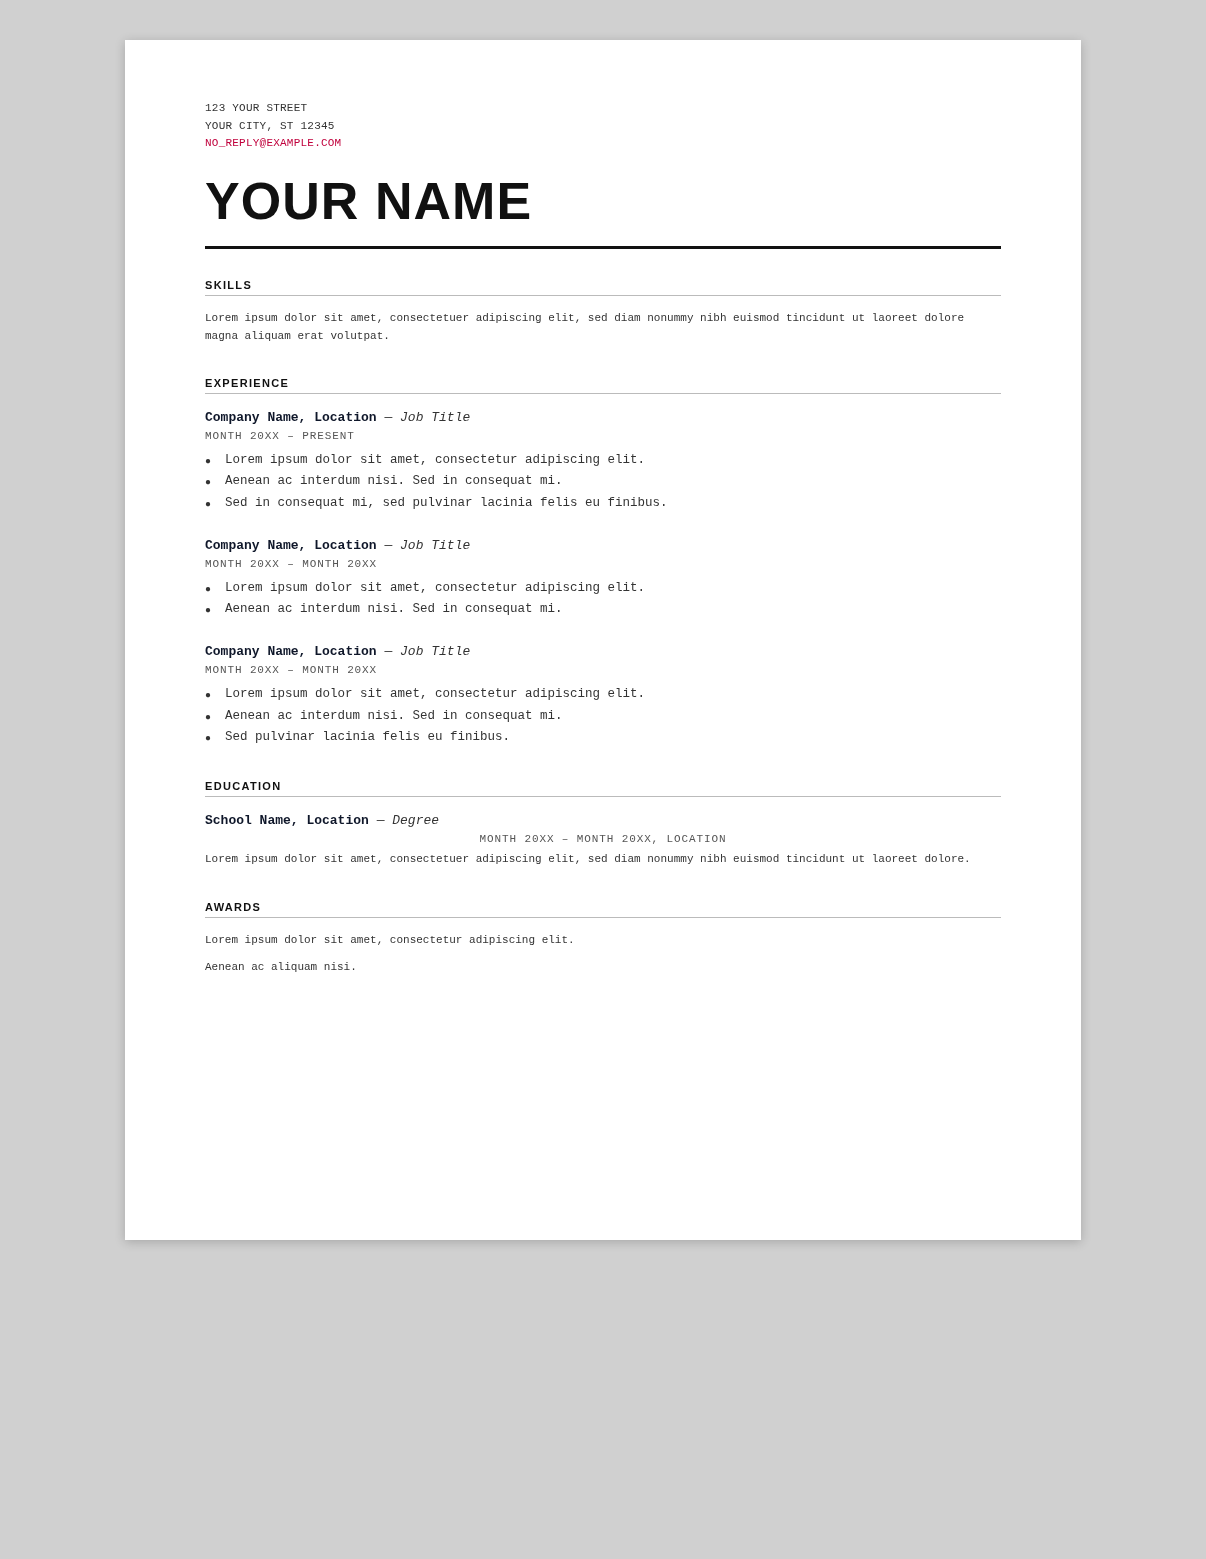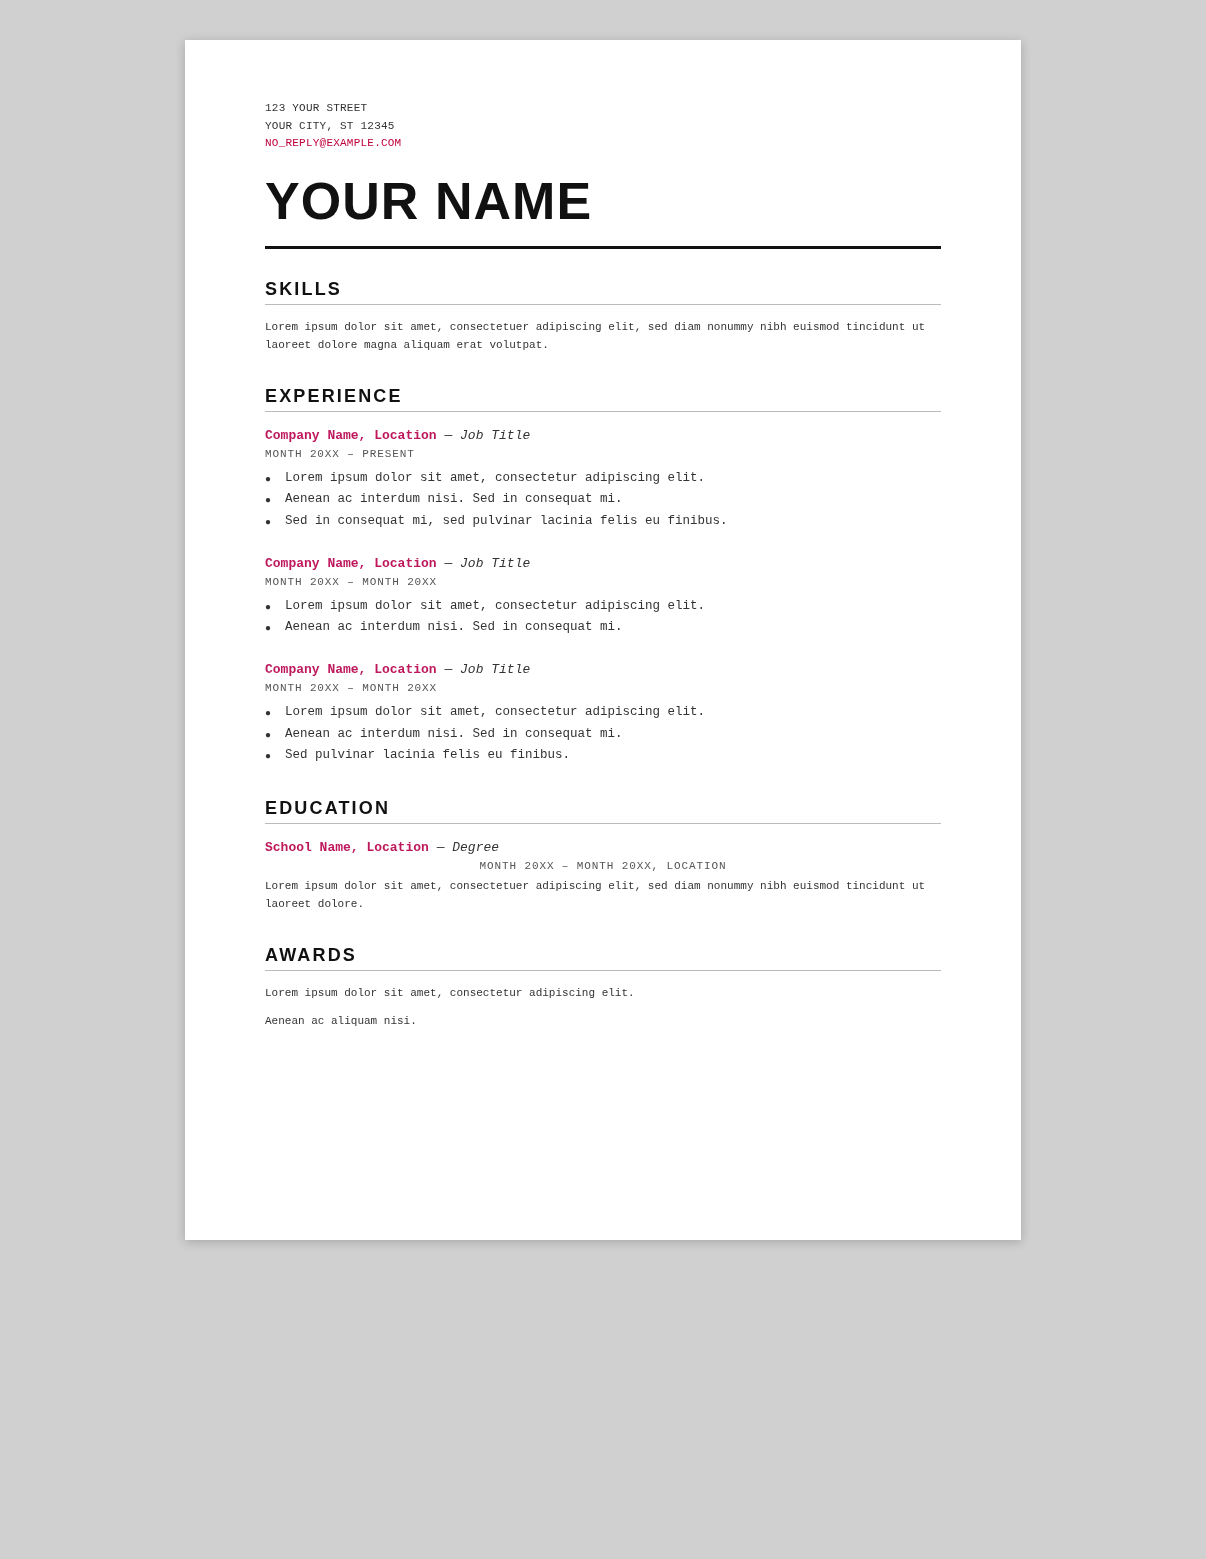--- a/index.html
+++ b/index.html
@@ -12,21 +12,21 @@
       background: #d0d0d0;
       display: flex;
       justify-content: center;
       align-items: flex-start;
       padding: 40px 20px;
       font-family: 'Courier New', Courier, monospace;
     }
 
     .page {
       background: #ffffff;
-      width: 836px;
+      width: 956px;
       min-height: 1200px;
       padding: 60px 80px 80px 80px;
       box-shadow: 0 2px 10px rgba(0,0,0,0.2);
     }
 
     .header-contact {
       margin-bottom: 20px;
     }
 
     .contact-line {
@@ -63,21 +63,21 @@
       border: none;
       border-top: 3px solid #111;
       margin: 16px 0 30px 0;
     }
 
     .section {
       margin-bottom: 32px;
     }
 
     .section-title {
-      font-size: 18px;
+      font-size: 11px;
       font-weight: bold;
       letter-spacing: 0.12em;
       text-transform: uppercase;
       color: #111;
       font-family: Arial, sans-serif;
       margin-bottom: 14px;
       border-bottom: 1px solid #bbb;
       padding-bottom: 4px;
     }
 
@@ -90,21 +90,21 @@
 
     .job-entry {
       margin-bottom: 22px;
     }
 
     .job-title-line {
       margin-bottom: 4px;
     }
 
     .company-name {
-      color: #be185d;
+      color: #0f172a;
       font-weight: bold;
       font-size: 13px;
       font-family: 'Courier New', Courier, monospace;
     }
 
     .job-separator {
       color: #333;
       font-size: 13px;
       font-weight: normal;
     }

